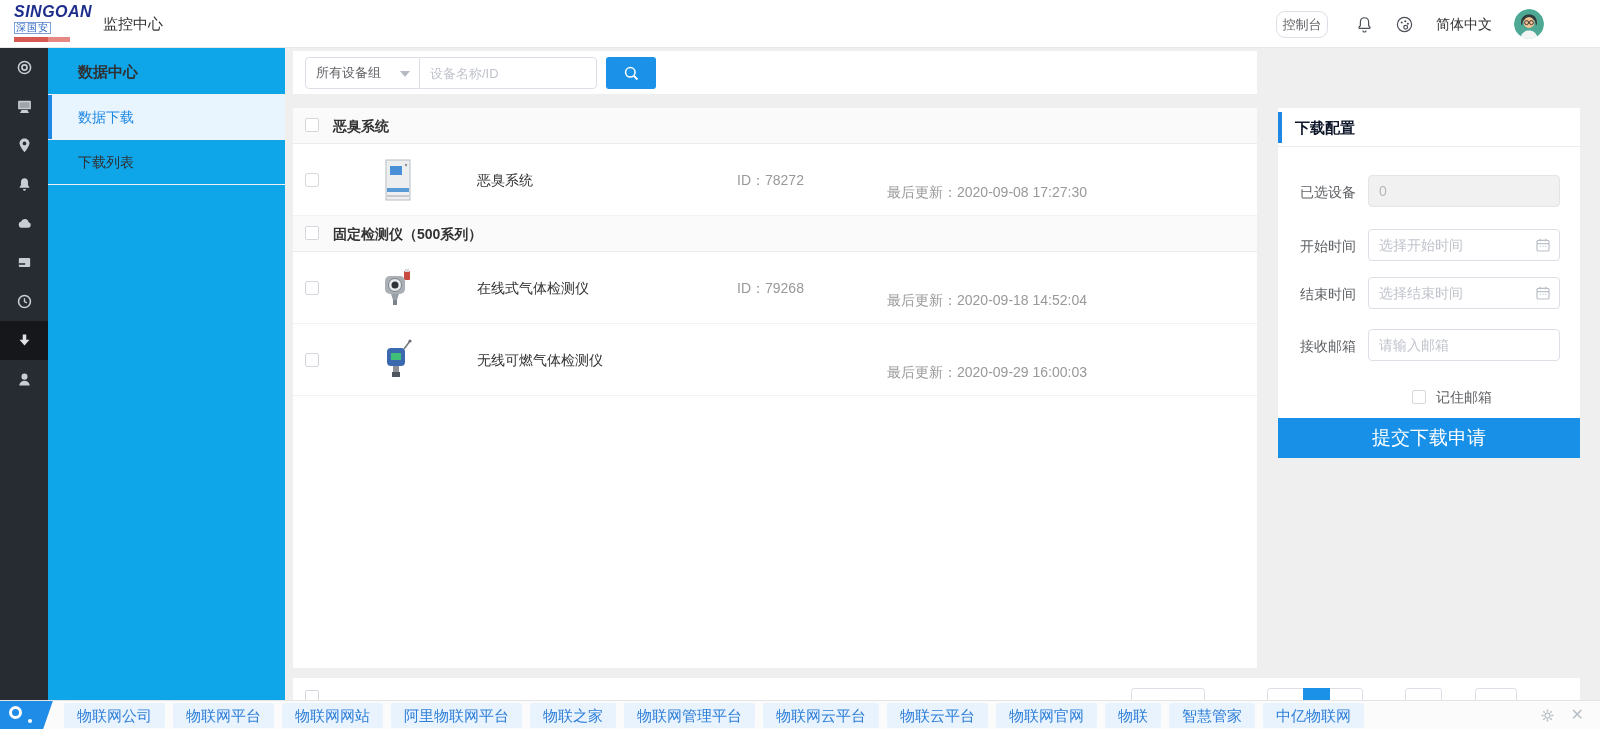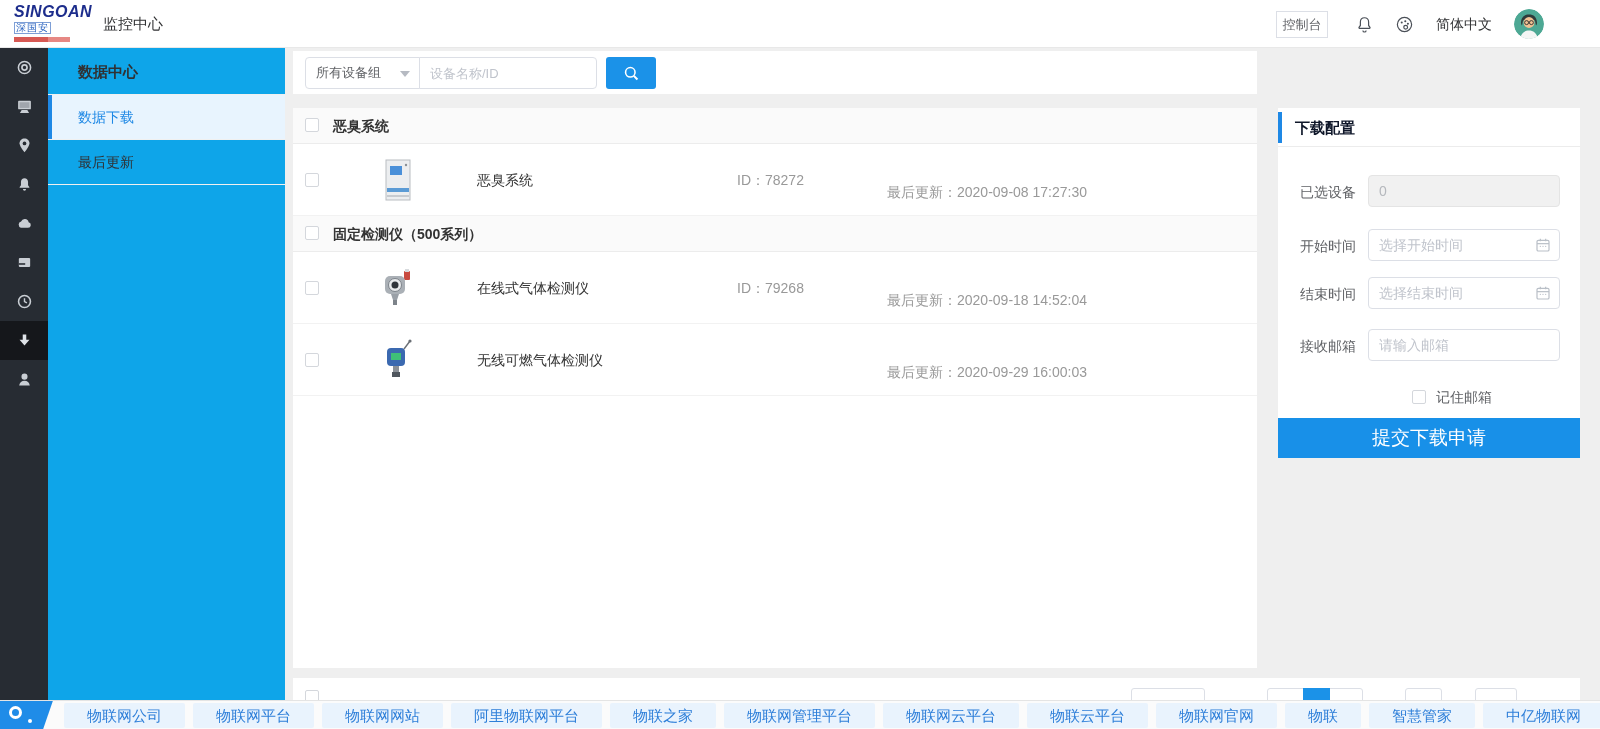--- a/index.html
+++ b/index.html
@@ -12,21 +12,21 @@
             border-bottom:1px solid #e8e8e8; z-index:6; }
   .logo { position:absolute; left:14px; top:4px; width:86px; line-height:1; }
   .logo-brand { font-size:16px; font-weight:bold; font-style:italic; color:#1d2d8c; letter-spacing:.5px; }
   .logo-sub { margin-top:2px; font-size:10px; color:#2a63c0; letter-spacing:1px; }
   .logo-sub b { display:inline-block; border:1px solid #7e9fd6; padding:0 1px; margin-right:2px; font-weight:normal; }
   .logo-stripe { margin-top:3px; width:56px; height:5px;
                  background:linear-gradient(90deg,#d03c36 0 60%, #e2736e 60% 100%); opacity:.85; }
   .page-title { position:absolute; left:103px; top:0; height:48px; line-height:48px;
                 font-size:15px; color:#303133; }
   .console-btn { position:absolute; left:1276px; top:11px; width:52px; height:27px;
-                 border:1px solid #dcdfe6; border-radius:0; background:#fff;
+                 border:1px solid #dcdfe6; border-radius:9px; background:#fff;
                  font-size:13px; color:#606266; text-align:center; line-height:25px; cursor:pointer; }
   .top-icon { position:absolute; top:15px; width:19px; height:19px; }
   .bell-pos { left:1355px; }  .palette-pos { left:1395px; }
   .lang { position:absolute; left:1436px; top:0; height:48px; line-height:48px; font-size:14px; color:#303133; cursor:pointer; }
   .avatar { position:absolute; left:1514px; top:9px; width:30px; height:30px; border-radius:50%; overflow:hidden; cursor:pointer; }
 
   
   .rail { position:absolute; left:0; top:48px; width:48px; height:681px; background:#272c33; z-index:4; }
   .rail-item { height:39px; display:flex; align-items:center; justify-content:center; cursor:pointer; }
   .rail-item.active { background:#15171b; }
@@ -99,21 +99,21 @@
 
   
   .linkbar { position:absolute; left:0; top:700px; width:1600px; height:29px; background:#fbfbfb;
              border-top:1px solid #e4e4e4; display:flex; align-items:center; z-index:10; }
   .badge { position:relative; width:54px; height:29px; flex:0 0 54px; background:#1f8ce8;
            clip-path:polygon(0 0, 53px 0, 43px 29px, 0 29px); }
   .badge .ring { position:absolute; left:9px; top:5px; width:13px; height:13px; border:3px solid #fff; border-radius:50%; }
   .badge .dot { position:absolute; left:28px; top:18px; width:4px; height:4px; background:#fff; border-radius:50%; }
   .chips { display:flex; margin-left:10px; gap:8px; white-space:nowrap; }
   .chip { background:#e9f3fd; color:#2e7fd9; font-size:15px; height:25px; line-height:25px;
-          padding:0 23px; border-radius:2px; cursor:pointer; }
+          padding:0 13px; border-radius:2px; cursor:pointer; }
   .linkbar-right { margin-left:auto; display:flex; align-items:center; gap:16px; padding-right:16px; }
   .gear { width:15px; height:15px; cursor:pointer; }
   .close-x { font-size:16px; color:#b9bfc7; cursor:pointer; line-height:1; }
 </style>
 </head>
 <body>
 
 <div id="app">
 
   <div class="topbar">
@@ -204,21 +204,21 @@
       <svg viewBox="0 0 24 24">
           <circle cx="12" cy="8" r="4.3" fill="#c9ced4"></circle>
           <path d="M4.5 20.5c.6-4.2 3.6-6.7 7.5-6.7s6.9 2.5 7.5 6.7z" fill="#c9ced4"></path>
         </svg>
     </div>
   </div>
 
   <div class="submenu">
     <div class="submenu-header">数据中心</div>
     <div class="submenu-item active">数据下载</div>
-    <div class="submenu-item">最后更新</div>
+    <div class="submenu-item">下载列表</div>
   </div>
 
   <div class="search-strip">
     <div class="group-select">
       <span>所有设备组</span>
       <span class="caret"></span>
     </div>
     <input class="search-input" type="text" placeholder="设备名称/ID" style="">
     <button class="search-btn">
       <svg width="19" height="19" viewBox="0 0 24 24">

